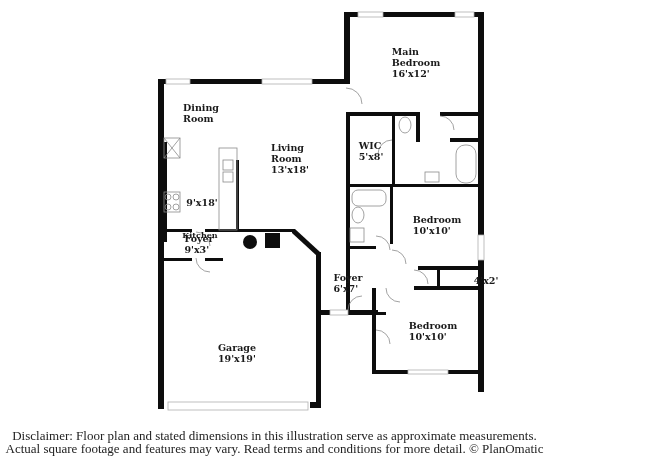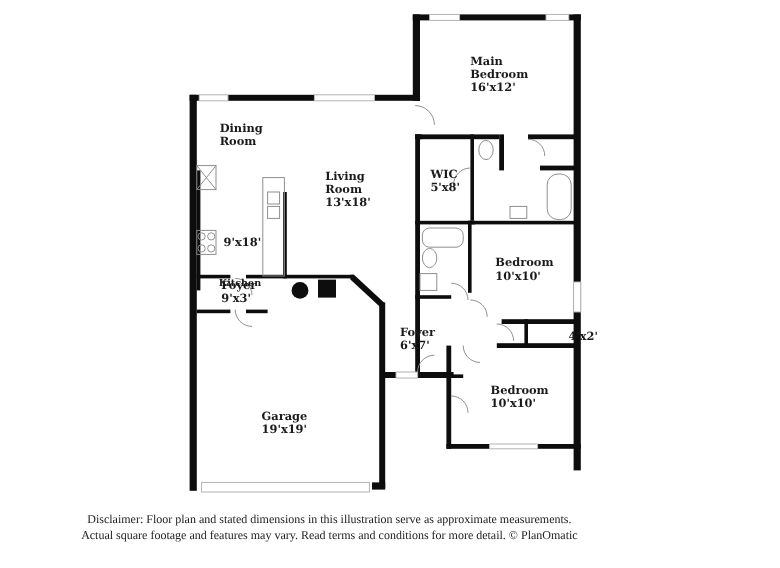--- a/index.html
+++ b/index.html
@@ -1,19 +1,19 @@
 <!DOCTYPE html>
 <html><head>
 <meta charset="utf-8">
 <style>
   html, body { margin:0; padding:0; background:#ffffff; }
   body { width:650px; height:473px; position:relative; overflow:hidden; font-family:"DejaVu Serif", "Liberation Serif", serif; }
   #plan { position:absolute; left:0; top:0; width:650px; height:473px; }
   .lbl { position:absolute; text-align:left; color:#1a1a1a; font-weight:bold; font-size:9.5px; line-height:11px; font-family:"DejaVu Serif", "Liberation Serif", serif; white-space:nowrap; transform:translateX(-50%); }
-  .disclaimer { position:absolute; left:0; width:549px; text-align:center; font-size:10px; color:#222; font-family:"Liberation Serif", "DejaVu Serif", serif; white-space:nowrap; }
+  .disclaimer { position:absolute; left:0; width:549px; text-align:center; font-size:13px; color:#222; font-family:"Liberation Serif", "DejaVu Serif", serif; white-space:nowrap; }
 </style>
 </head>
 <body>
 
 <svg id="plan" viewBox="0 0 650 473" xmlns="http://www.w3.org/2000/svg">
   <g fill="#0d0d0d">
 
     <rect x="344" y="12" width="6" height="72"></rect>
     <rect x="344" y="12" width="14" height="5"></rect>
     <rect x="383" y="12" width="72" height="5"></rect>

